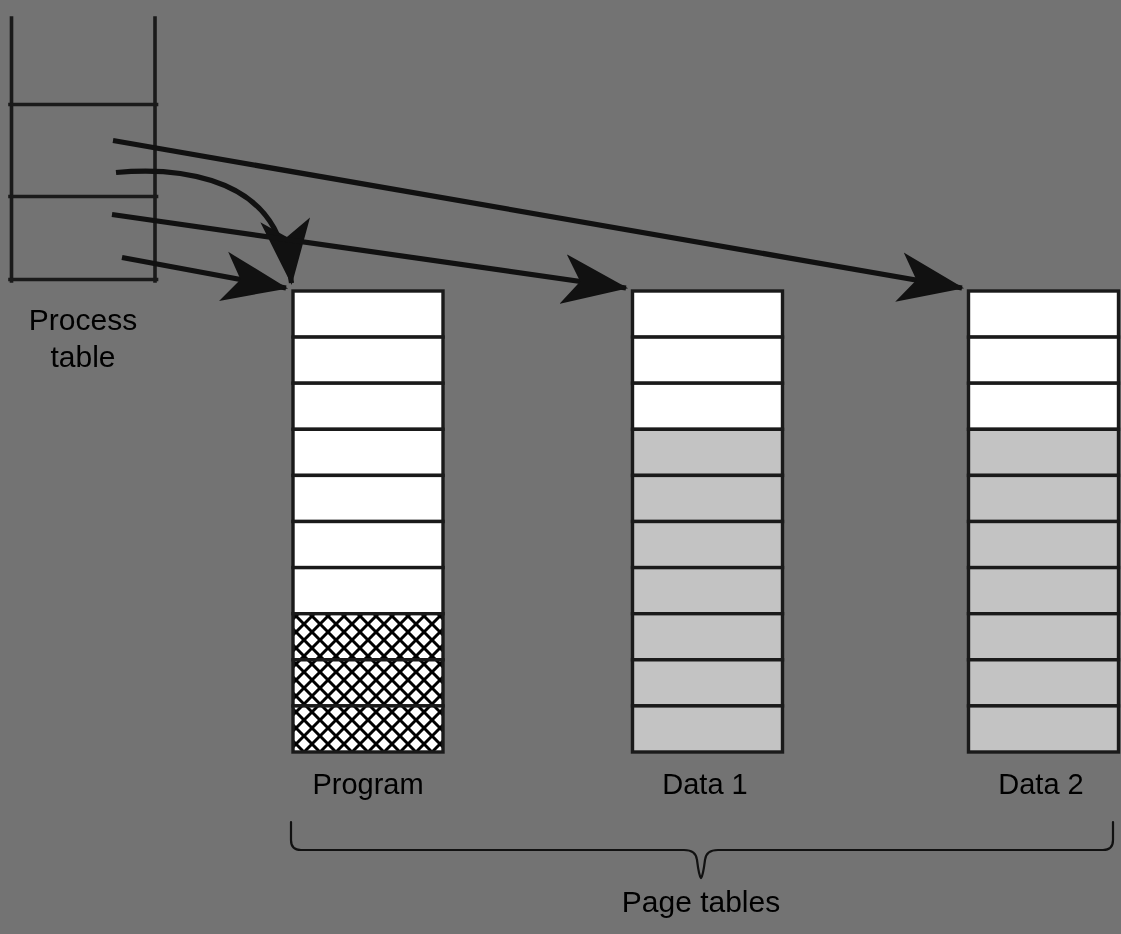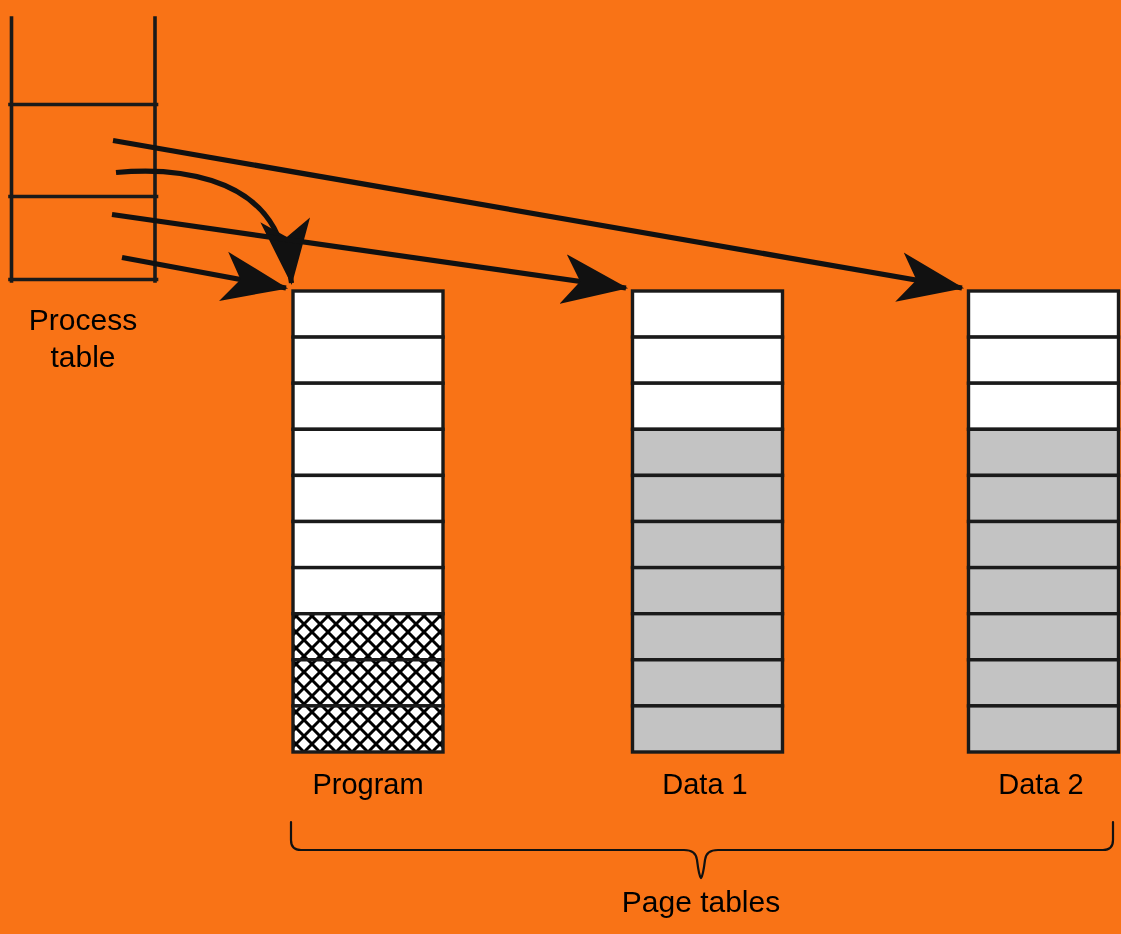--- a/index.html
+++ b/index.html
@@ -9,21 +9,21 @@
     background: #ffffff;
   }
   body {
     font-family: "Liberation Sans", sans-serif;
     color: #000000;
   }
   #canvas {
     position: relative;
     width: 1121px;
     height: 934px;
-    background: #f97316;
+    background: #737373;
     overflow: hidden;
   }
   #figure-svg {
     position: absolute;
     left: 0;
     top: 0;
     width: 1121px;
     height: 934px;
     display: block;
   }

